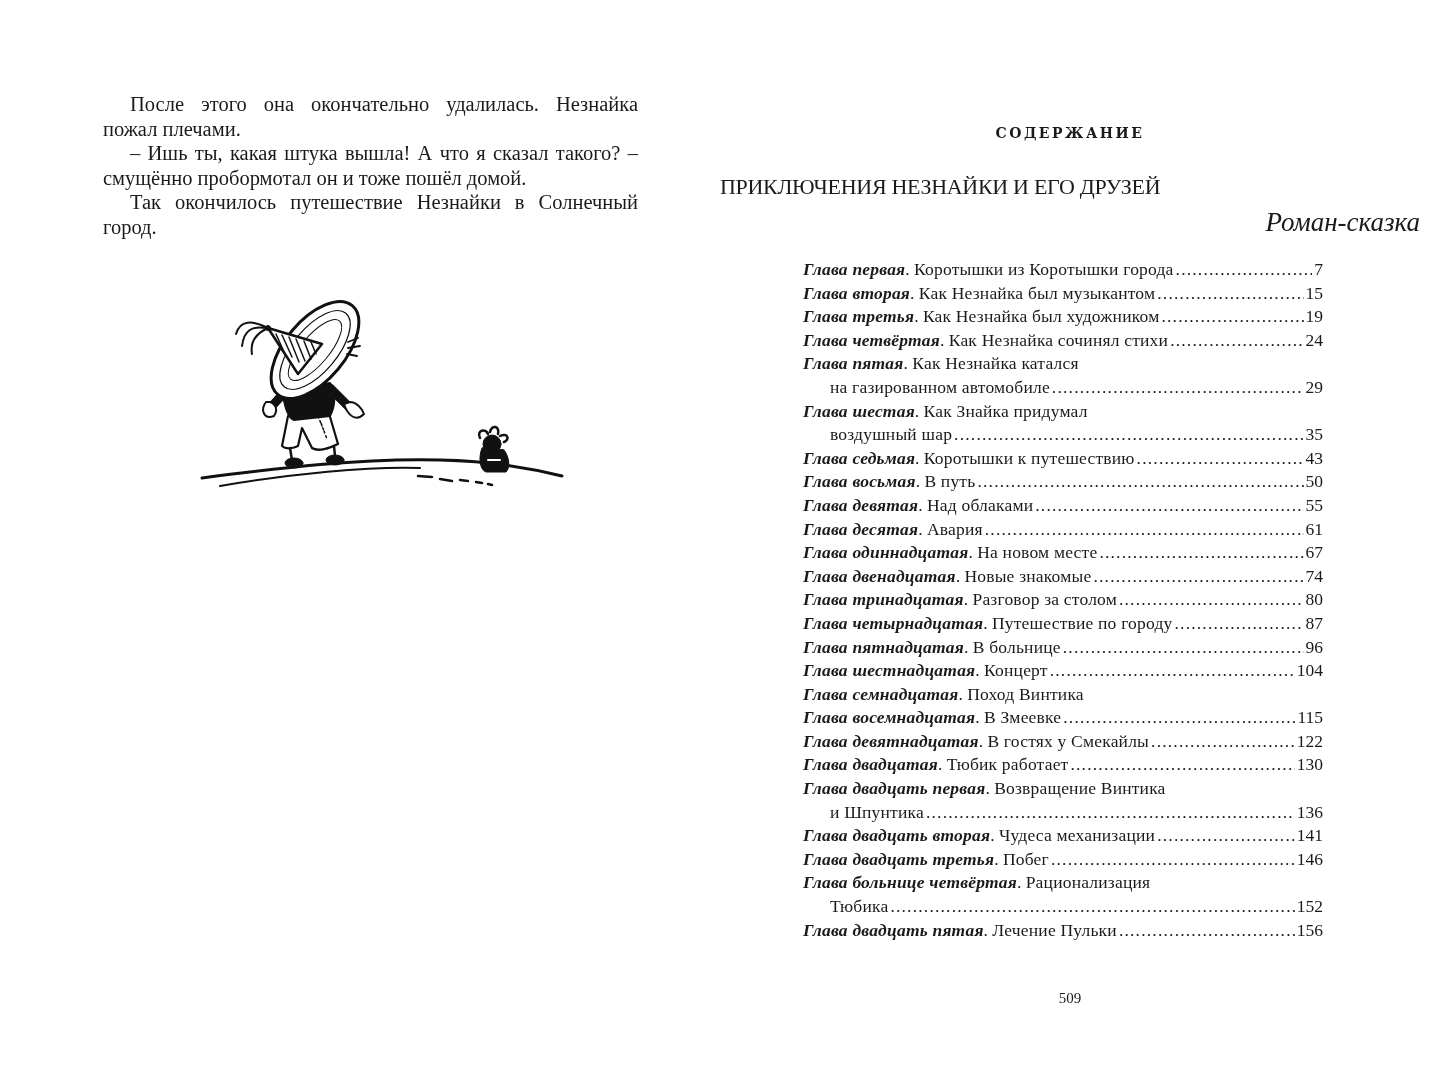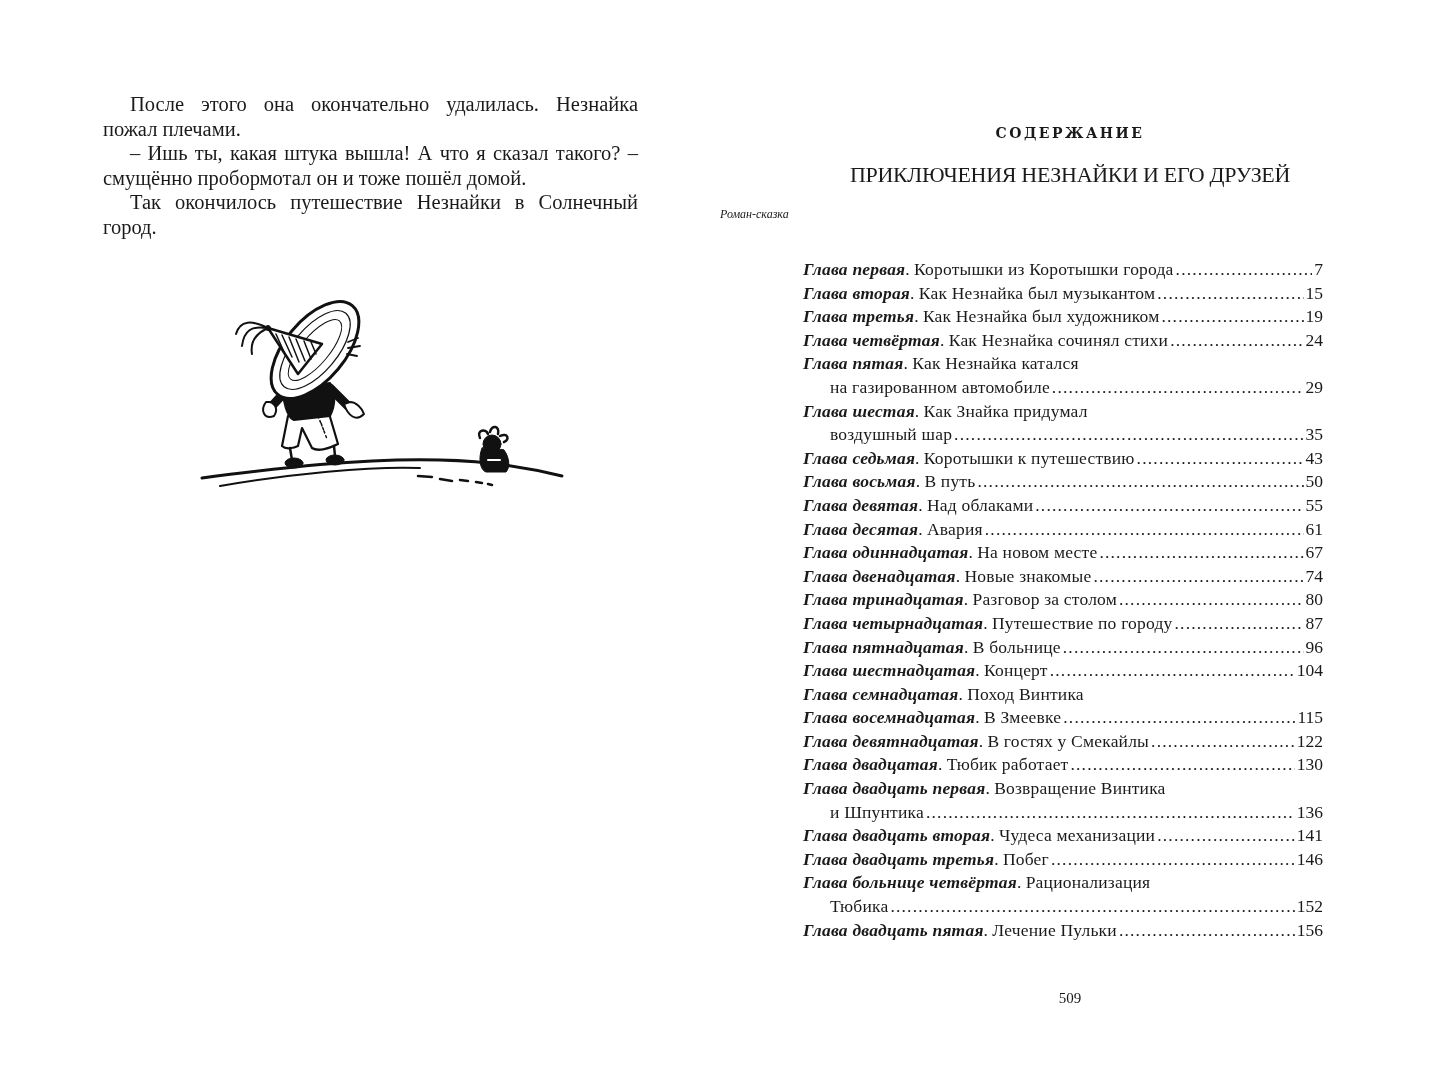--- a/index.html
+++ b/index.html
@@ -59,37 +59,36 @@
       width: 700px;
       text-align: center;
       font-family: "DejaVu Serif", "Liberation Serif", serif;
       font-weight: bold;
       font-size: 14px;
       letter-spacing: 2.5px;
       margin-top: 40px;
     }
     .work-title {
       position: absolute;
-      top: 162px;
+      top: 174px;
       left: 720px;
       width: 700px;
-      text-align: center;
       font-family: "Liberation Serif", "DejaVu Serif", serif;
       font-size: 22px;
       letter-spacing: -0.3px;
     }
     .work-subtitle {
       position: absolute;
       top: 207px;
       left: 720px;
       width: 700px;
-      text-align: left;
+      text-align: right;
       font-family: "Liberation Serif", "DejaVu Serif", serif;
       font-style: italic;
-      font-size: 12px;
+      font-size: 27px;
     }
     .toc-list {
       position: absolute;
       left: 803px;
       top: 258px;
       width: 520px;
       font-family: "Liberation Serif", "DejaVu Serif", serif;
       font-size: 17.5px;
       line-height: 23.6px;
     }

